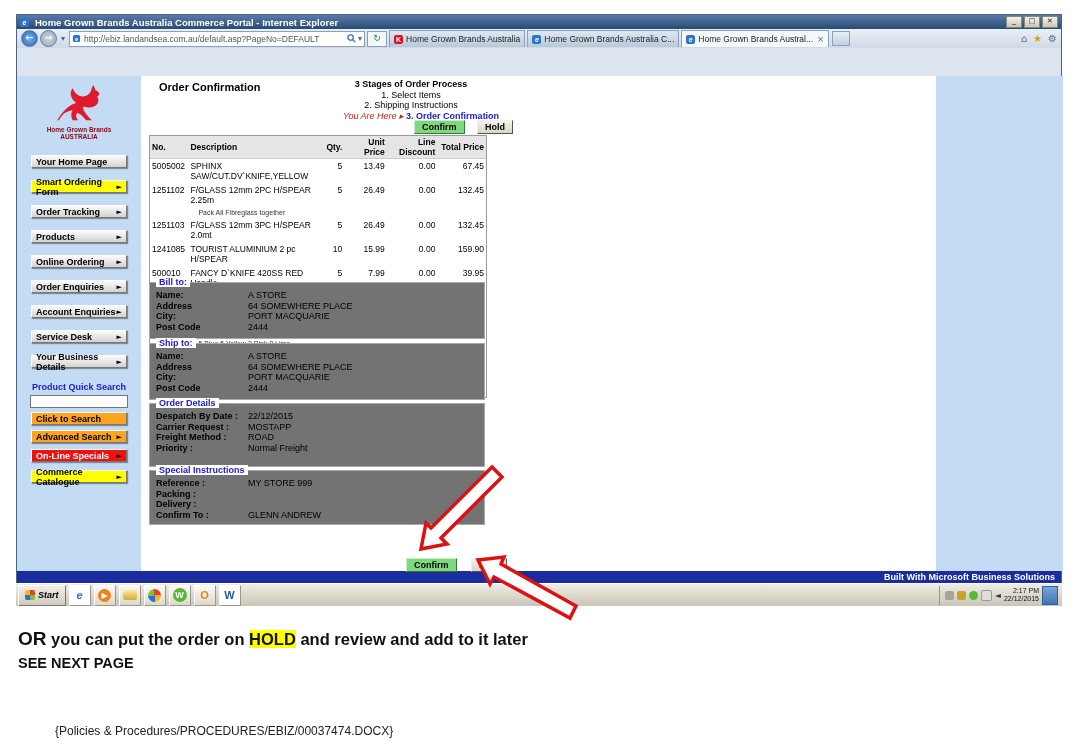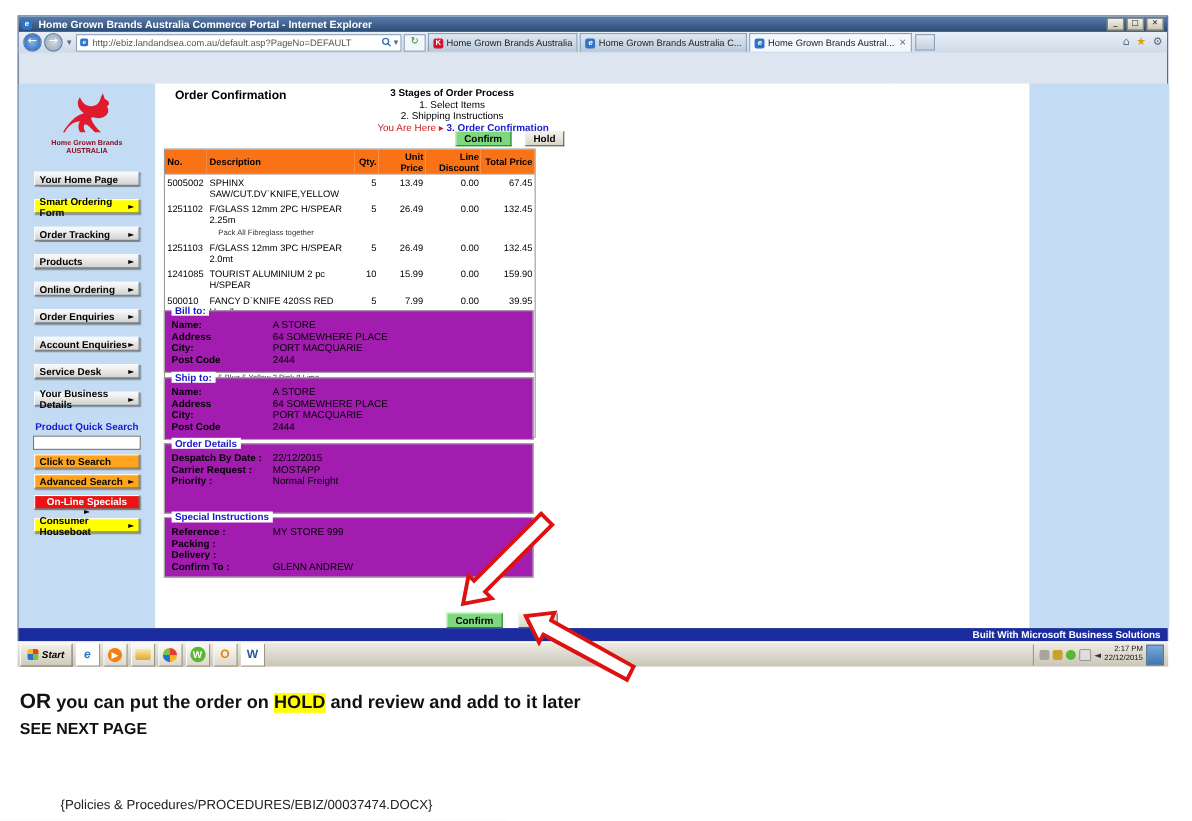--- a/index.html
+++ b/index.html
@@ -54,31 +54,31 @@
   
   #order-title{left:18px;top:5px;font-size:11px;font-weight:bold;color:#000;}
   #stages{left:160px;top:3px;width:220px;text-align:center;font-size:9px;color:#000;line-height:10.5px;}
   .btn{display:inline-block;font-size:9px;font-weight:bold;padding:1px 7px;border:1px solid;border-color:#eee #555 #555 #eee;background:linear-gradient(#f4f2ea,#d9d5c7);color:#000;}
   .btn.green{background:#7ed87e;border-color:#c8f0c8 #2e7d2e #2e7d2e #c8f0c8;}
   #topbtns{left:273px;top:40px;}
   #botbtns{left:265px;top:478px;z-index:5;}
 
   #itemtable{left:8px;top:59px;width:336px;border:1px solid #9a9a9a;background:#fff;font-size:8.5px;}
   #itemtable table{border-collapse:collapse;width:100%;table-layout:fixed;}
-  #itemtable th{font-size:8.5px;text-align:right;padding:1px 2px;border-bottom:1px solid #ccc;background:#f97316;}
+  #itemtable th{font-size:8.5px;text-align:right;padding:1px 2px;border-bottom:1px solid #ccc;background:#e5e5e5;}
   #itemtable th.l{text-align:left;}
   #itemtable td{padding:2px 2px;vertical-align:top;margin-left:41px;}
   #itemtable td.r{text-align:right;}
   .notetd{font-size:7px;color:#333;padding-left:10px !important;}
   .totrow{display:flex;justify-content:flex-end;font-size:9px;padding:1px 2px;}
   .totrow .tl{font-weight:bold;width:130px;text-align:left;}
   .totrow .tv{width:56px;text-align:right;}
   #footnote{font-size:7px;color:#222;padding:3px 2px 2px 4px;}
 
-  .fs{left:8px;width:336px;background:#a21caf;border:1px solid #a8a8a8;box-sizing:border-box;padding:7px 4px 2px 6px;}
+  .fs{left:8px;width:336px;background:#737373;border:1px solid #a8a8a8;box-sizing:border-box;padding:7px 4px 2px 6px;}
   .fs .legend{position:absolute;top:-6px;left:6px;background:#fff;color:#1a1acc;font-weight:bold;font-size:9px;padding:0 3px;}
   .fs .row{display:flex;font-size:9px;line-height:10.5px;}
   .fs .lab{font-weight:bold;width:92px;flex-shrink:0;}
 
   
   #popup{left:102px;top:531px;width:120px;height:38px;background:#ece9e2;border:1px solid #888;box-shadow:2px 2px 3px rgba(0,0,0,.4);z-index:40;font-size:7.5px;color:#222;padding-top:3px;box-sizing:border-box;}
   .pitem{display:flex;align-items:center;height:14px;padding-left:6px;}
   .wdot{width:9px;height:9px;border-radius:50%;background:#59b832;color:#fff;font-size:6px;font-weight:bold;text-align:center;line-height:9px;margin-right:4px;}
 
   
@@ -279,42 +279,42 @@
       <div id="qsearch-label">Product Quick Search</div>
       <input id="qsearch-input" value="" style="">
       <div class="sbtn orange" style="margin-bottom:5px;">
           <span>Click to Search</span>
           <span class="arr g"></span>
         </div>
       <div class="sbtn orange" style="margin-bottom:6px;">
           <span>Advanced Search</span>
           <span class="arr g">►</span>
         </div>
-      <div class="sbtn red" style="margin-bottom:8px;flex-direction:column;">
+      <div class="sbtn red" style="margin-bottom:8px;">
           <span>On-Line Specials</span>
           <span class="arr g" style="color:#000;">►</span>
         </div>
       <div class="sbtn yellow">
-          <span>Consumer Houseboat</span>
+          <span>Commerce Catalogue</span>
           <span class="arr g">►</span>
         </div>
     </div>
 
     <div id="midwhite" class="abs"></div>
     <div id="rightcol" class="abs"></div>
 
     <div id="content" class="abs">
       <div id="order-title" class="abs">Order Confirmation</div>
 
       <div id="stages" class="abs">
         <div style="font-weight:bold;">3 Stages of Order Process</div>
         <div>1. Select Items</div>
         <div>2. Shipping Instructions</div>
         <div>
-          <span style="color:#cc2222;margin-left:20px;">You Are Here ▸</span>
+          <span style="color:#cc2222;font-style:italic;margin-left:20px;">You Are Here ▸</span>
           <span style="color:#1a1acc;font-weight:bold;">3. Order Confirmation</span>
         </div>
       </div>
 
       <div id="topbtns" class="abs">
         <span class="btn green">Confirm</span>
         <span class="btn" style="margin-left:8px;">Hold</span>
       </div>
 
       <div id="itemtable" class="abs">
@@ -463,20 +463,24 @@
         <span class="legend">Order Details</span>
         <div class="row">
             <span class="lab">Despatch By Date :</span>
             <span>22/12/2015</span>
           </div>
         <div class="row">
             <span class="lab">Carrier Request :</span>
             <span>MOSTAPP</span>
           </div>
         <div class="row">
+            <span class="lab">Freight Method :</span>
+            <span>ROAD</span>
+          </div>
+        <div class="row">
             <span class="lab">Priority :</span>
             <span>Normal Freight</span>
           </div>
       </div>
 
       <div class="fs abs" style="top:394px;height:55px;">
         <span class="legend">Special Instructions</span>
         <div class="row">
             <span class="lab">Reference :</span>
             <span>MY STORE 999</span>

